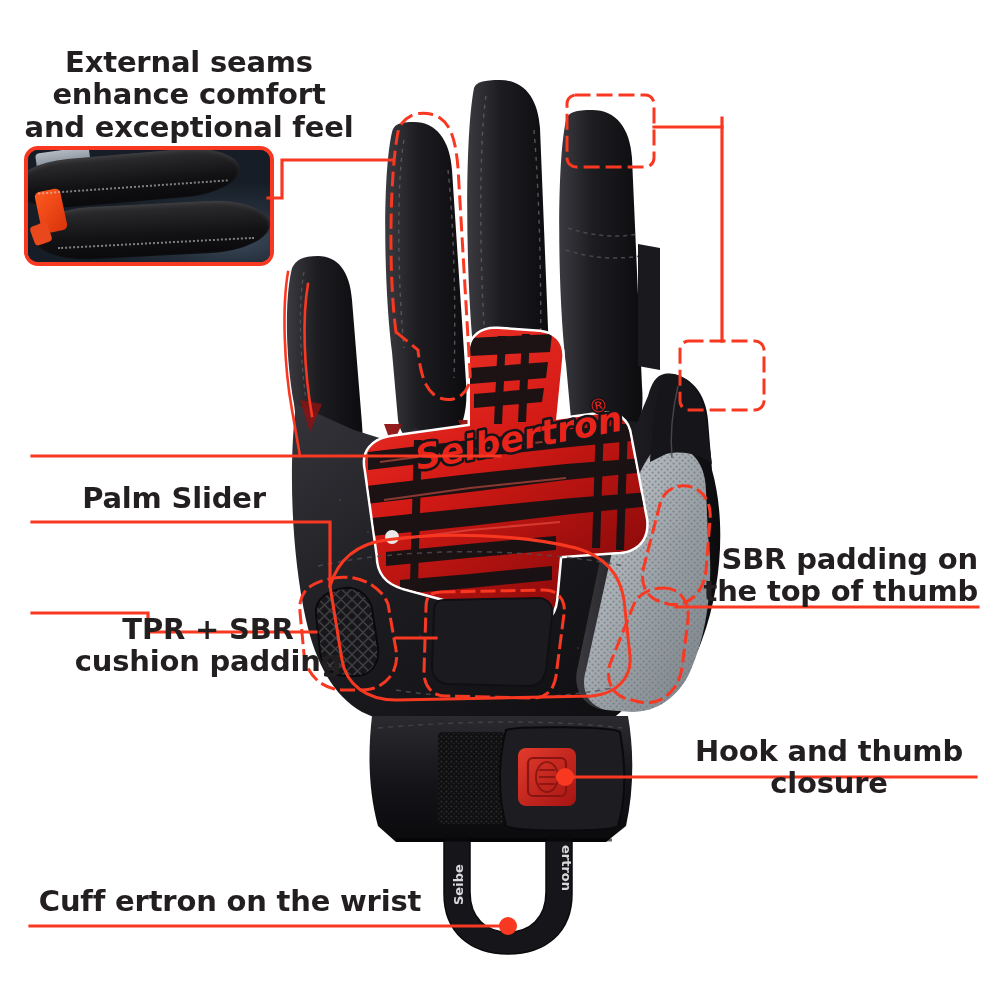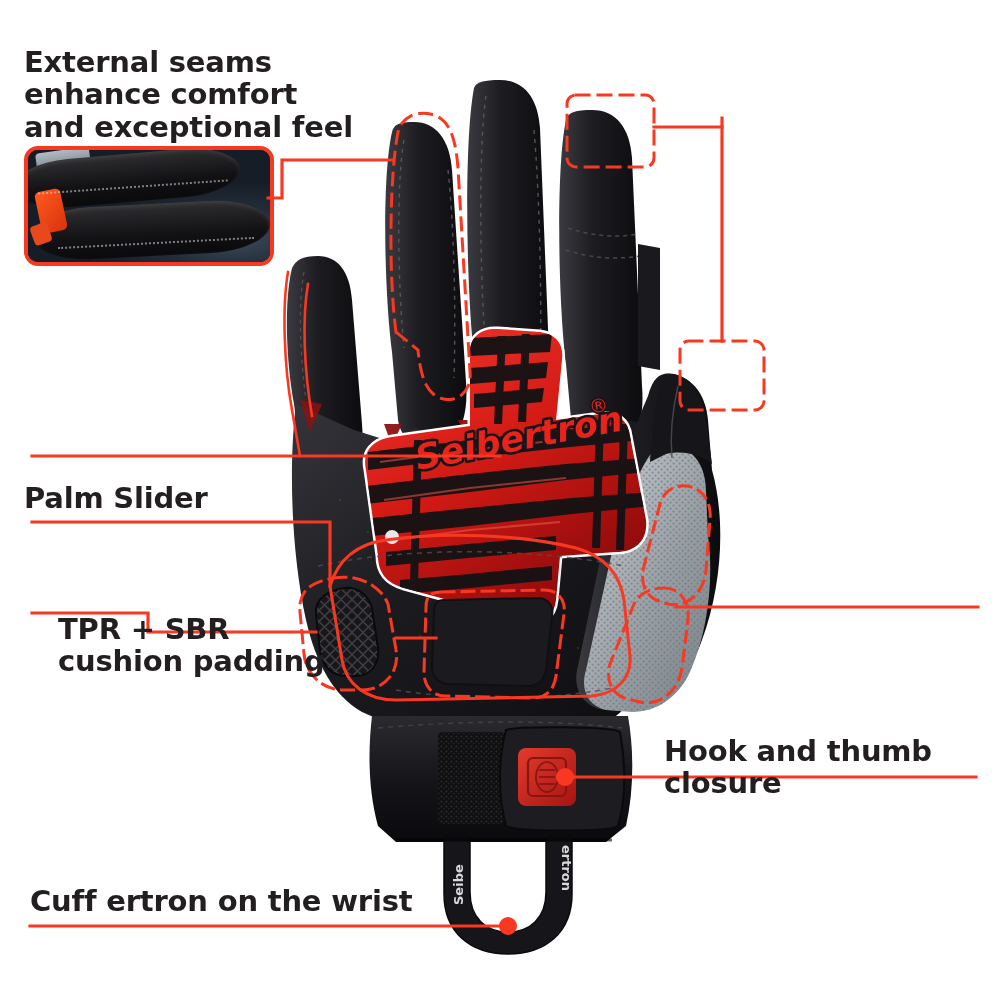--- a/index.html
+++ b/index.html
@@ -23,21 +23,21 @@
     position: absolute;
     color: #231f20;
     font-family: "DejaVu Sans", "Liberation Sans", sans-serif;
     font-weight: 700;
     font-size: 29px;
     line-height: 1.12;
     letter-spacing: -0.2px;
     white-space: pre-line;
   }
   .callout.right { text-align: right; }
-  .callout.left  { text-align: left; }
+  .callout.left  { text-align: center; }
 
   
   #overlay {
     position: absolute;
     left: 0; top: 0;
     width: 1000px;
     height: 1000px;
     pointer-events: none;
   }
 
@@ -417,18 +417,20 @@
 enhance comfort
 and exceptional feel</div>
 
 
 
   <div class="callout left" style="left:24px; top:482px; width:300px;">Palm Slider</div>
 
   <div class="callout left" style="left:24px; top:613px; width:300px;margin-left:34px;">TPR + SBR
 cushion padding</div>
 
+  <div class="callout right" style="right:22px; top:543px; width:300px;">SBR padding on
+the top of thumb</div>
 
   <div class="callout left" style="left:664px; top:735px; width:330px;">Hook and thumb closure</div>
 
   <div class="callout left" style="left:30px; top:885px; width:400px;">Cuff ertron on the wrist</div>
 
 </div>
 
 </body></html>

